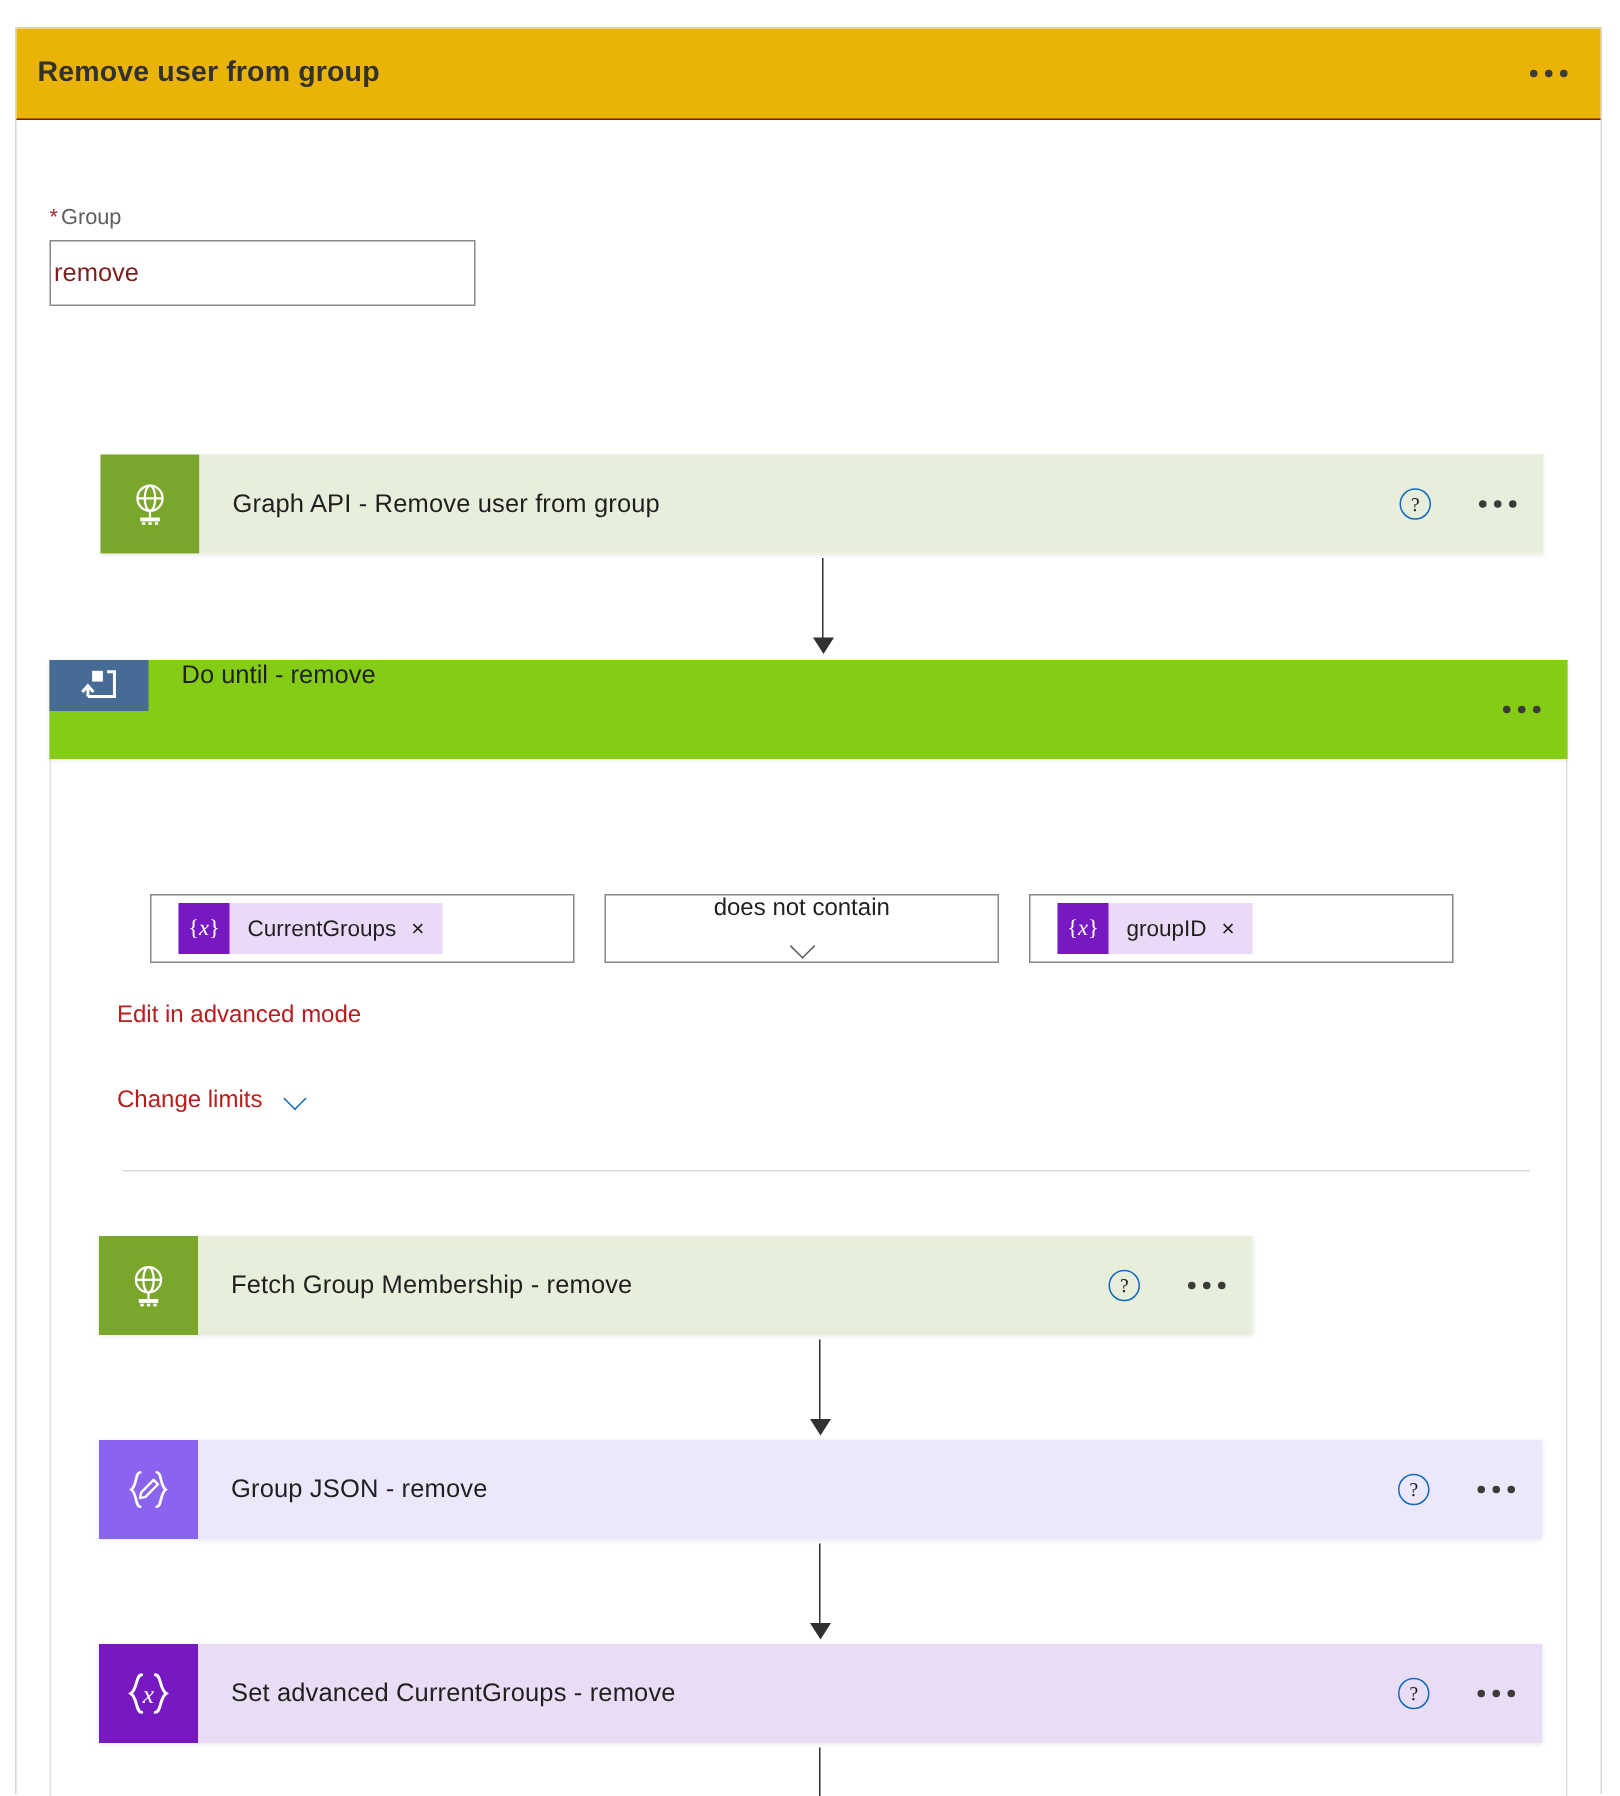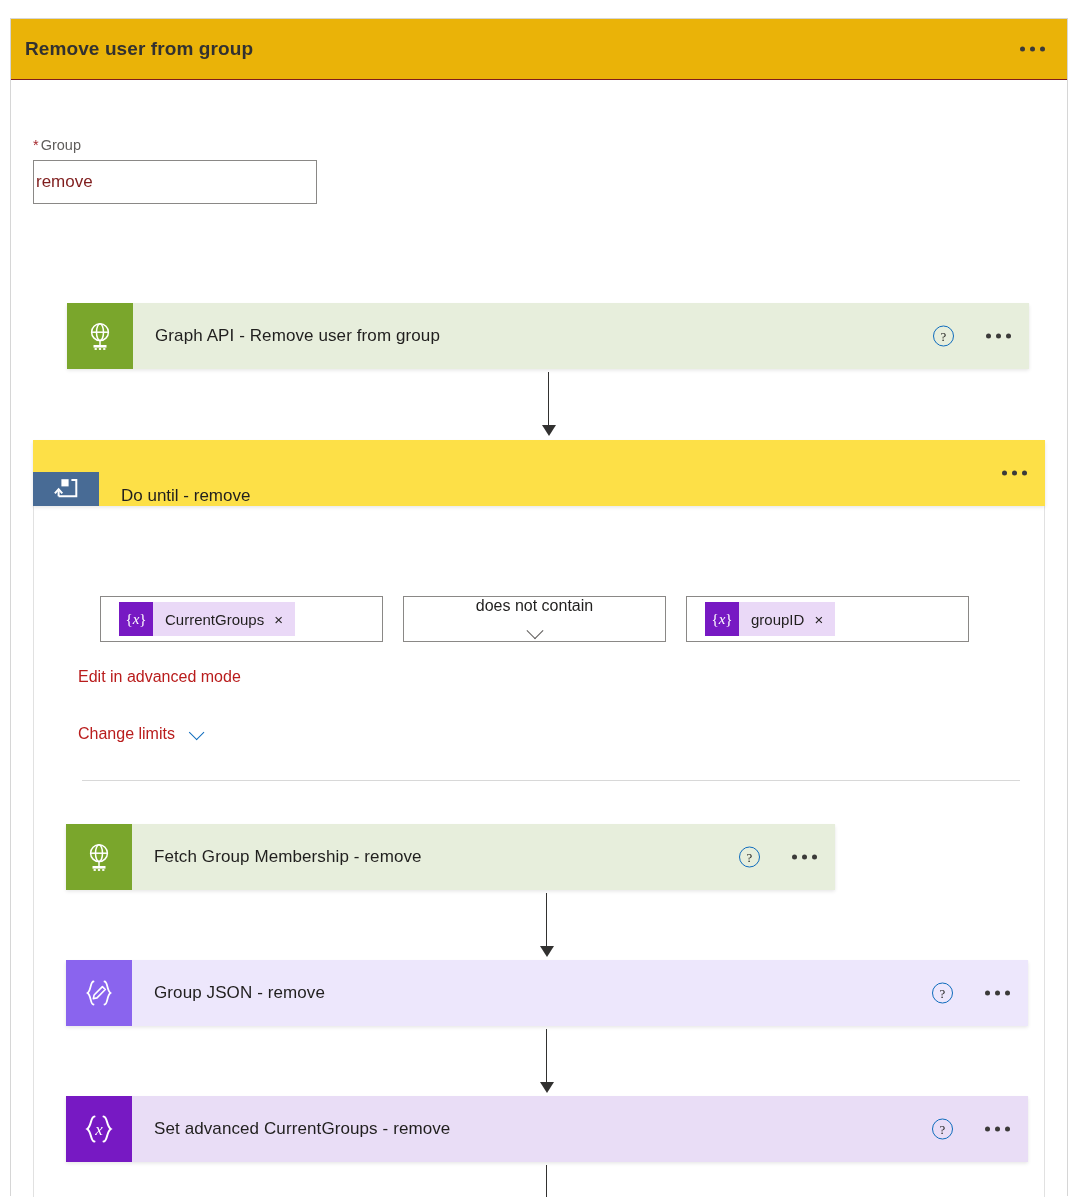--- a/index.html
+++ b/index.html
@@ -189,23 +189,23 @@
     left: 22px;
     top: 360px;
     width: 1012px;
     background: #ffffff;
     border-left: 1px solid #e1e1e1;
     border-right: 1px solid #e1e1e1;
     box-sizing: border-box;
   }
   .scope-head {
     display: flex;
-    align-items: flex-end;
+    align-items: flex-start;
     height: 66px;
-    background: #fde047;
+    background: #84cc16;
     position: relative;
     margin-left: -1px;
     margin-right: -1px;
     box-shadow: 0 0.3px 0.9px rgba(0,0,0,.08), 0 1.6px 3.6px rgba(0,0,0,.10);
   }
   .scope-head .action-icon { background: #486b95; }
   .scope-head .scope-title {
     display: flex;
     align-items: center;
     padding-left: 22px;

